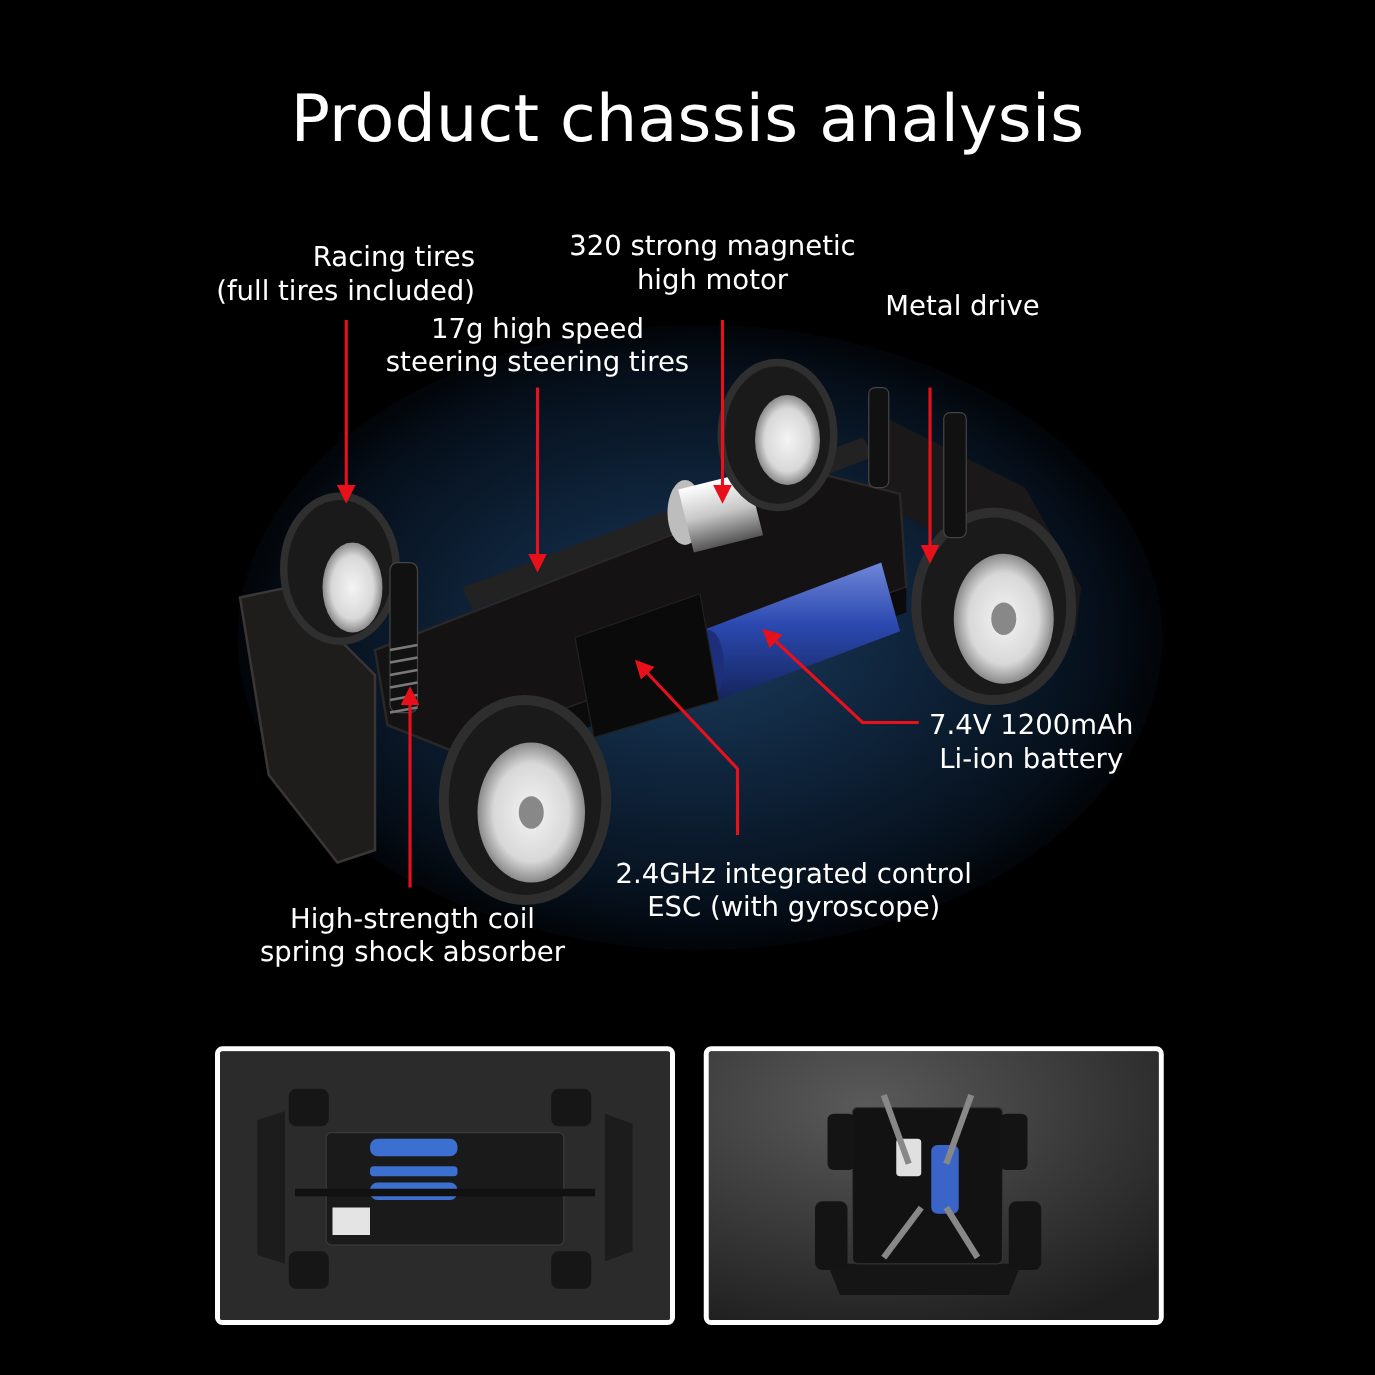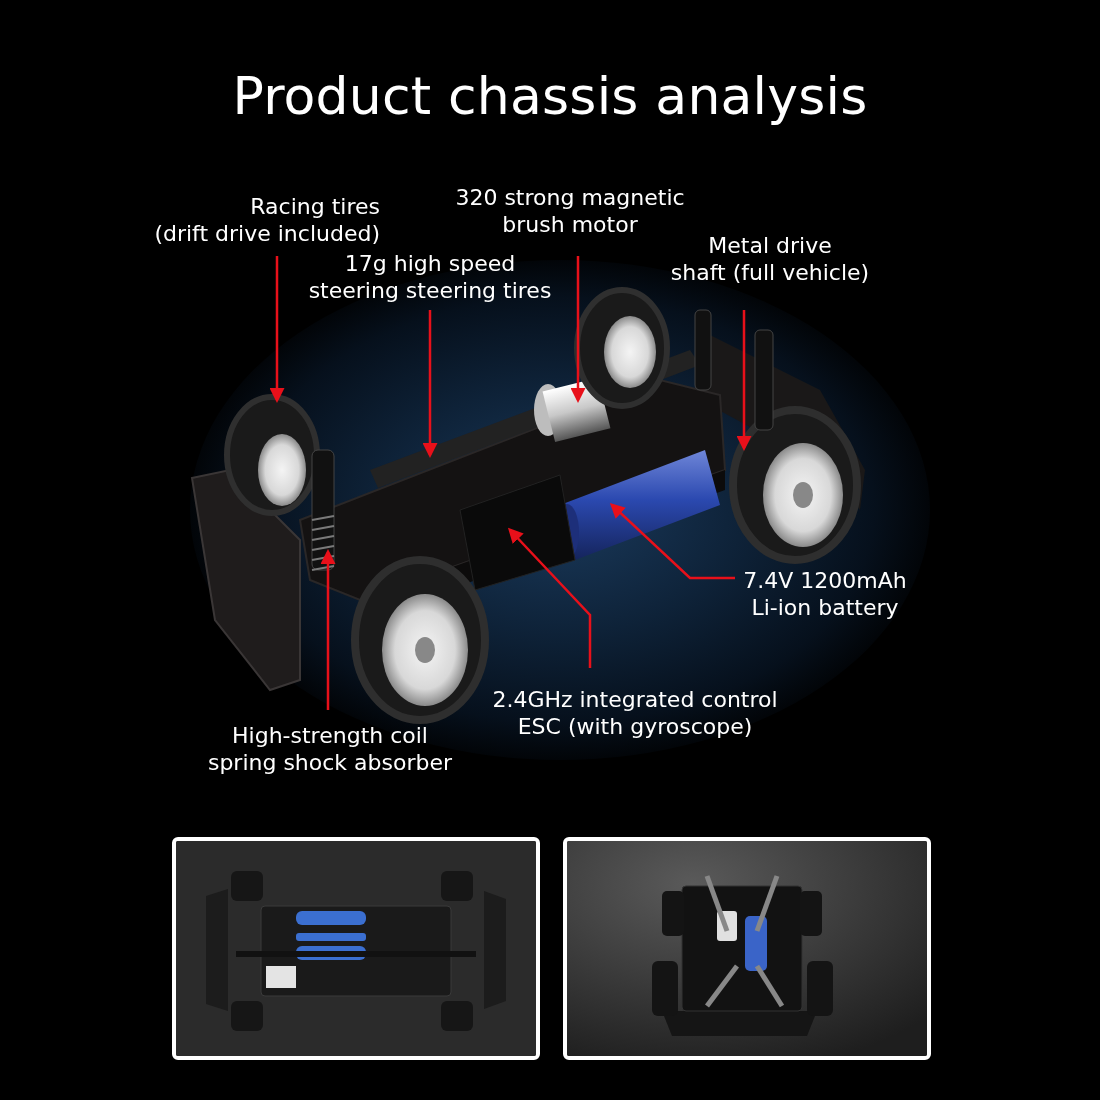--- a/index.html
+++ b/index.html
@@ -91,36 +91,35 @@
     <line x1="578" y1="256" x2="578" y2="400" marker-end="url(#arr)"></line>
     <line x1="744" y1="310" x2="744" y2="448" marker-end="url(#arr)"></line>
     <polyline points="735,578 690,578 612,505" marker-end="url(#arr)"></polyline>
     <polyline points="590,668 590,615 510,530" marker-end="url(#arr)"></polyline>
     <line x1="328" y1="710" x2="328" y2="552" marker-end="url(#arr)"></line>
   </g>
 </svg>
 
 <div class="label" style="left:130px; top:193px; width:250px;text-align:right;">
   <span>Racing tires</span>
-  <span>(drift drive included)</span>
+  <span>(full tires included)</span>
 </div>
 
 <div class="label" style="left:440px; top:184px; width:260px;">
   <span>320 strong magnetic</span>
-  <span>brush motor</span>
+  <span>high motor</span>
 </div>
 
 <div class="label" style="left:295px; top:250px; width:270px;">
   <span>17g high speed</span>
   <span>steering steering tires</span>
 </div>
 
 <div class="label" style="left:660px; top:232px; width:220px;">
   <span>Metal drive</span>
-  <span>shaft (full vehicle)</span>
 </div>
 
 <div class="label" style="left:735px; top:567px; width:180px;">
   <span>7.4V 1200mAh</span>
   <span>Li-ion battery</span>
 </div>
 
 <div class="label" style="left:480px; top:686px; width:310px;">
   <span>2.4GHz integrated control</span>
   <span>ESC (with gyroscope)</span>

